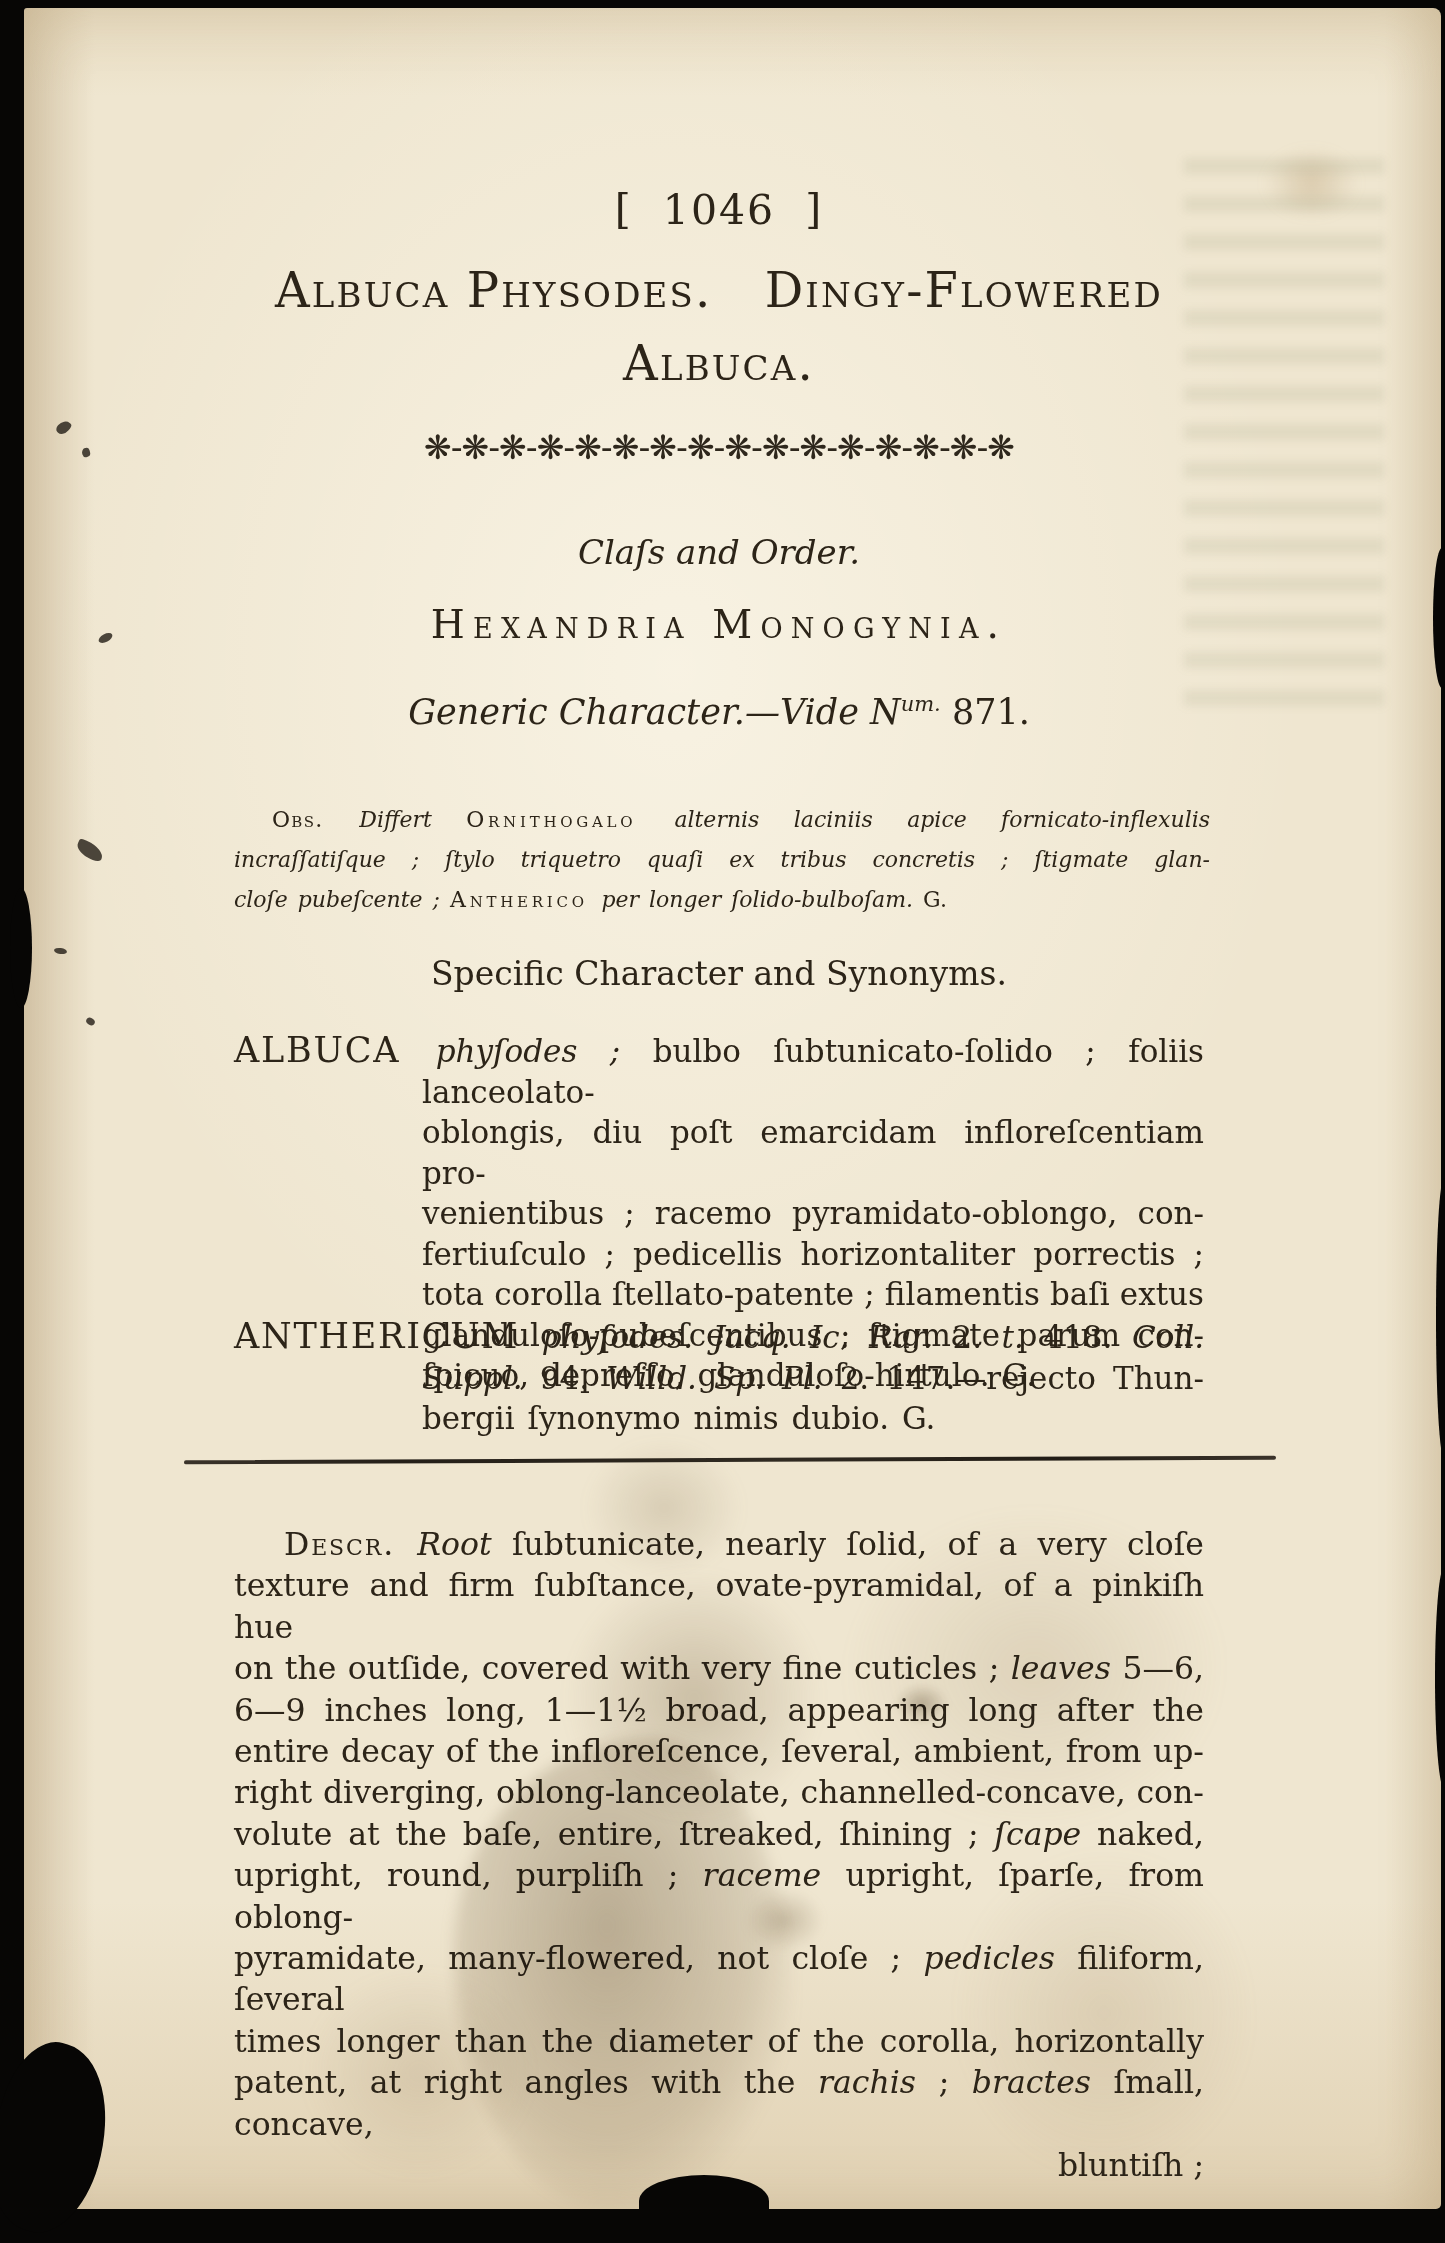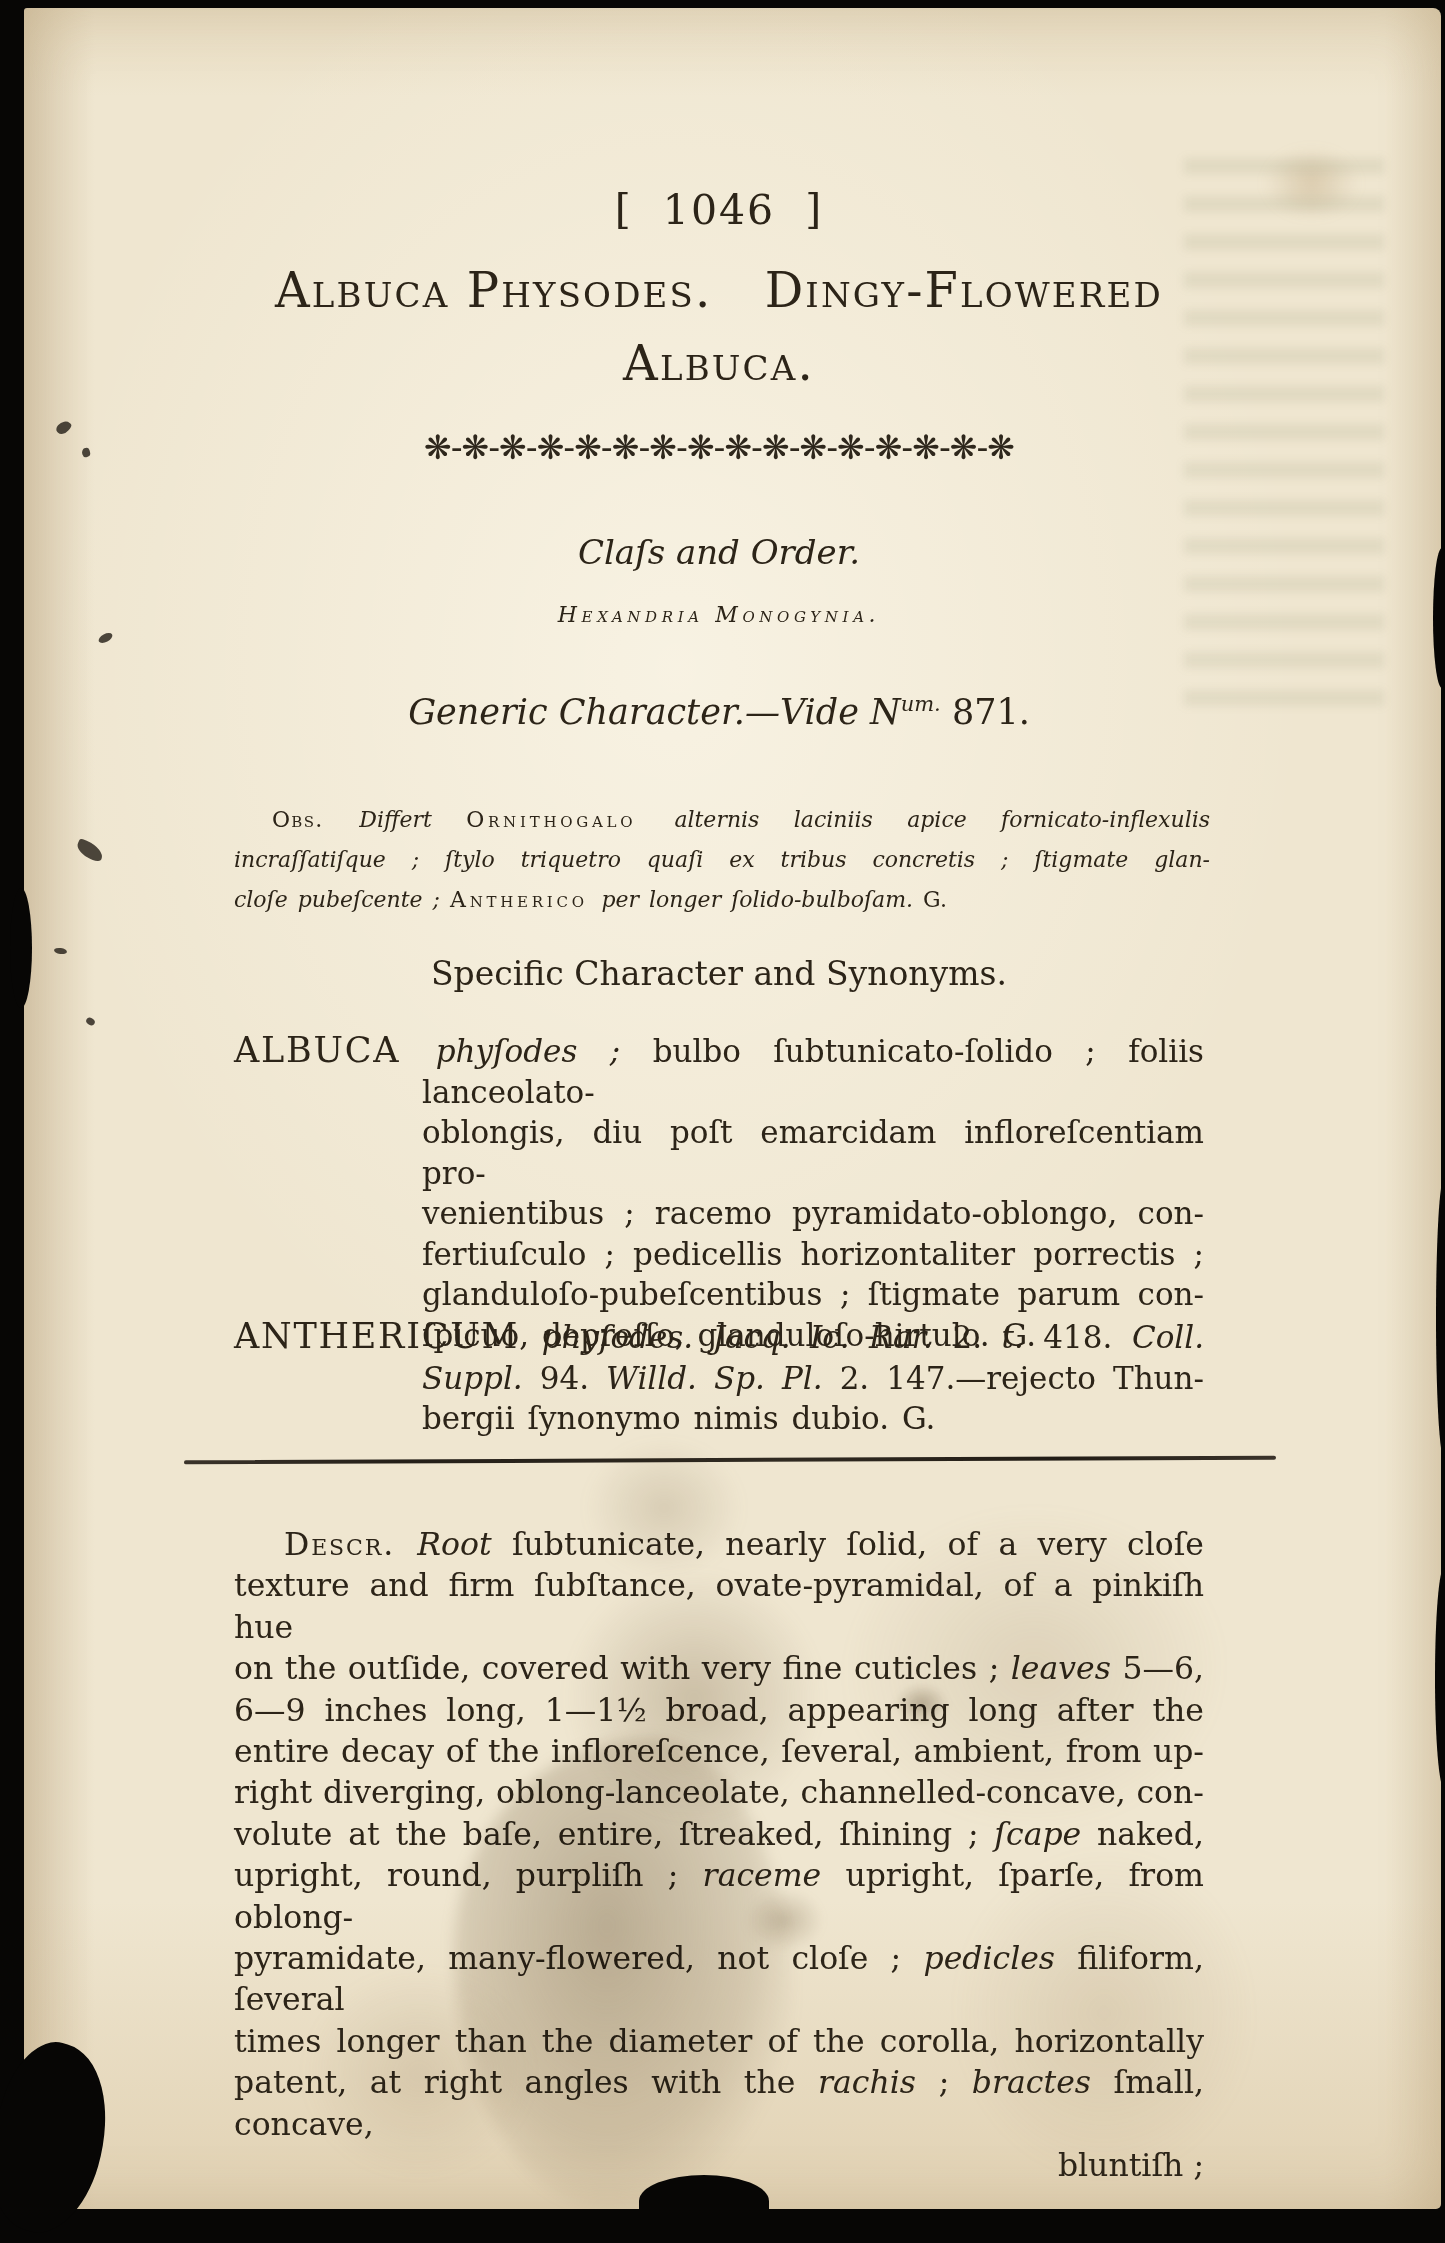--- a/index.html
+++ b/index.html
@@ -32,21 +32,21 @@
   .content{position:absolute;left:171px;top:0;width:970px;color:#2c2418;}
   .blk{position:absolute;left:0;width:100%;margin-left:39px;}
   .center{text-align:center;}
   .pre{white-space:pre-wrap;}
 
   .page-number{top:178px;font-size:41px;letter-spacing:2px;}
   .title-1{top:254px;font-size:48px;font-variant:small-caps;letter-spacing:0.045em;}
   .title-2{top:327px;font-size:48px;font-variant:small-caps;letter-spacing:0.045em;}
   .ornament{top:420px;font-size:33px;font-family:"DejaVu Sans",sans-serif;letter-spacing:-1px;color:#2e271c;}
   .class-heading{top:524px;font-size:34px;font-style:italic;}
-  .class-value{top:594px;font-size:22px;font-variant:small-caps;letter-spacing:0.21em;font-style:italic;}
+  .class-value{top:594px;font-size:39px;font-variant:small-caps;letter-spacing:0.21em;}
   .generic{top:684px;font-size:35px;}
   .obs{top:792px;font-size:22px;line-height:40px;width:976px;}
   .specific{top:946px;font-size:33px;}
   .albuca{top:1022px;font-size:31px;line-height:40.5px;}
   .anthericum{top:1308px;font-size:31px;line-height:40.5px;}
   .descr{top:1516px;font-size:31.5px;line-height:41.4px;}
 
   .tline{text-align:justify;text-align-last:justify;}
   .center-line .tline{text-align:center;text-align-last:center;}
   .obs .tline:first-child{text-indent:38px;}
@@ -149,20 +149,21 @@
         <div class="tline"><span class="s-i">cloſe pubeſcente ; </span><span class="s-scsp">Antherico </span><span class="s-i">per longer ſolido-bulboſam.  </span><span class="s-r">G.</span></div>
       </div>
 
     <div class="blk specific center">Specific Character and Synonyms.</div>
 
     <div class="blk albuca hang">
         <div class="tline"><span class="s-lbl">ALBUCA </span><span class="s-i">phyſodes ; </span><span class="s-r">bulbo ſubtunicato-ſolido ; foliis lanceolato-</span></div>
         <div class="tline"><span class="s-r">oblongis, diu poſt emarcidam infloreſcentiam pro-</span></div>
         <div class="tline"><span class="s-r">venientibus ; racemo pyramidato-oblongo, con-</span></div>
         <div class="tline"><span class="s-r">fertiuſculo ; pedicellis horizontaliter porrectis ;</span></div>
+        <div class="tline"><span class="s-r">tota corolla ſtellato-patente ; filamentis baſi extus</span></div>
         <div class="tline"><span class="s-r">glanduloſo-pubeſcentibus ; ſtigmate parum con-</span></div>
         <div class="tline"><span class="s-r">ſpicuo, depreſſo, glanduloſo-hirtulo.  G.</span></div>
       </div>
 
     <div class="blk anthericum hang">
         <div class="tline"><span class="s-lbl">ANTHERICUM </span><span class="s-i">phyſodes.  Jacq. Ic. Rar. </span><span class="s-r">2. </span><span class="s-i">t. </span><span class="s-r">418.  </span><span class="s-i">Coll.</span></div>
         <div class="tline"><span class="s-i">Suppl. </span><span class="s-r">94.  </span><span class="s-i">Willd. Sp. Pl. </span><span class="s-r">2. 147.—rejecto Thun-</span></div>
         <div class="tline"><span class="s-r">bergii ſynonymo nimis dubio.  G.</span></div>
       </div>
 

